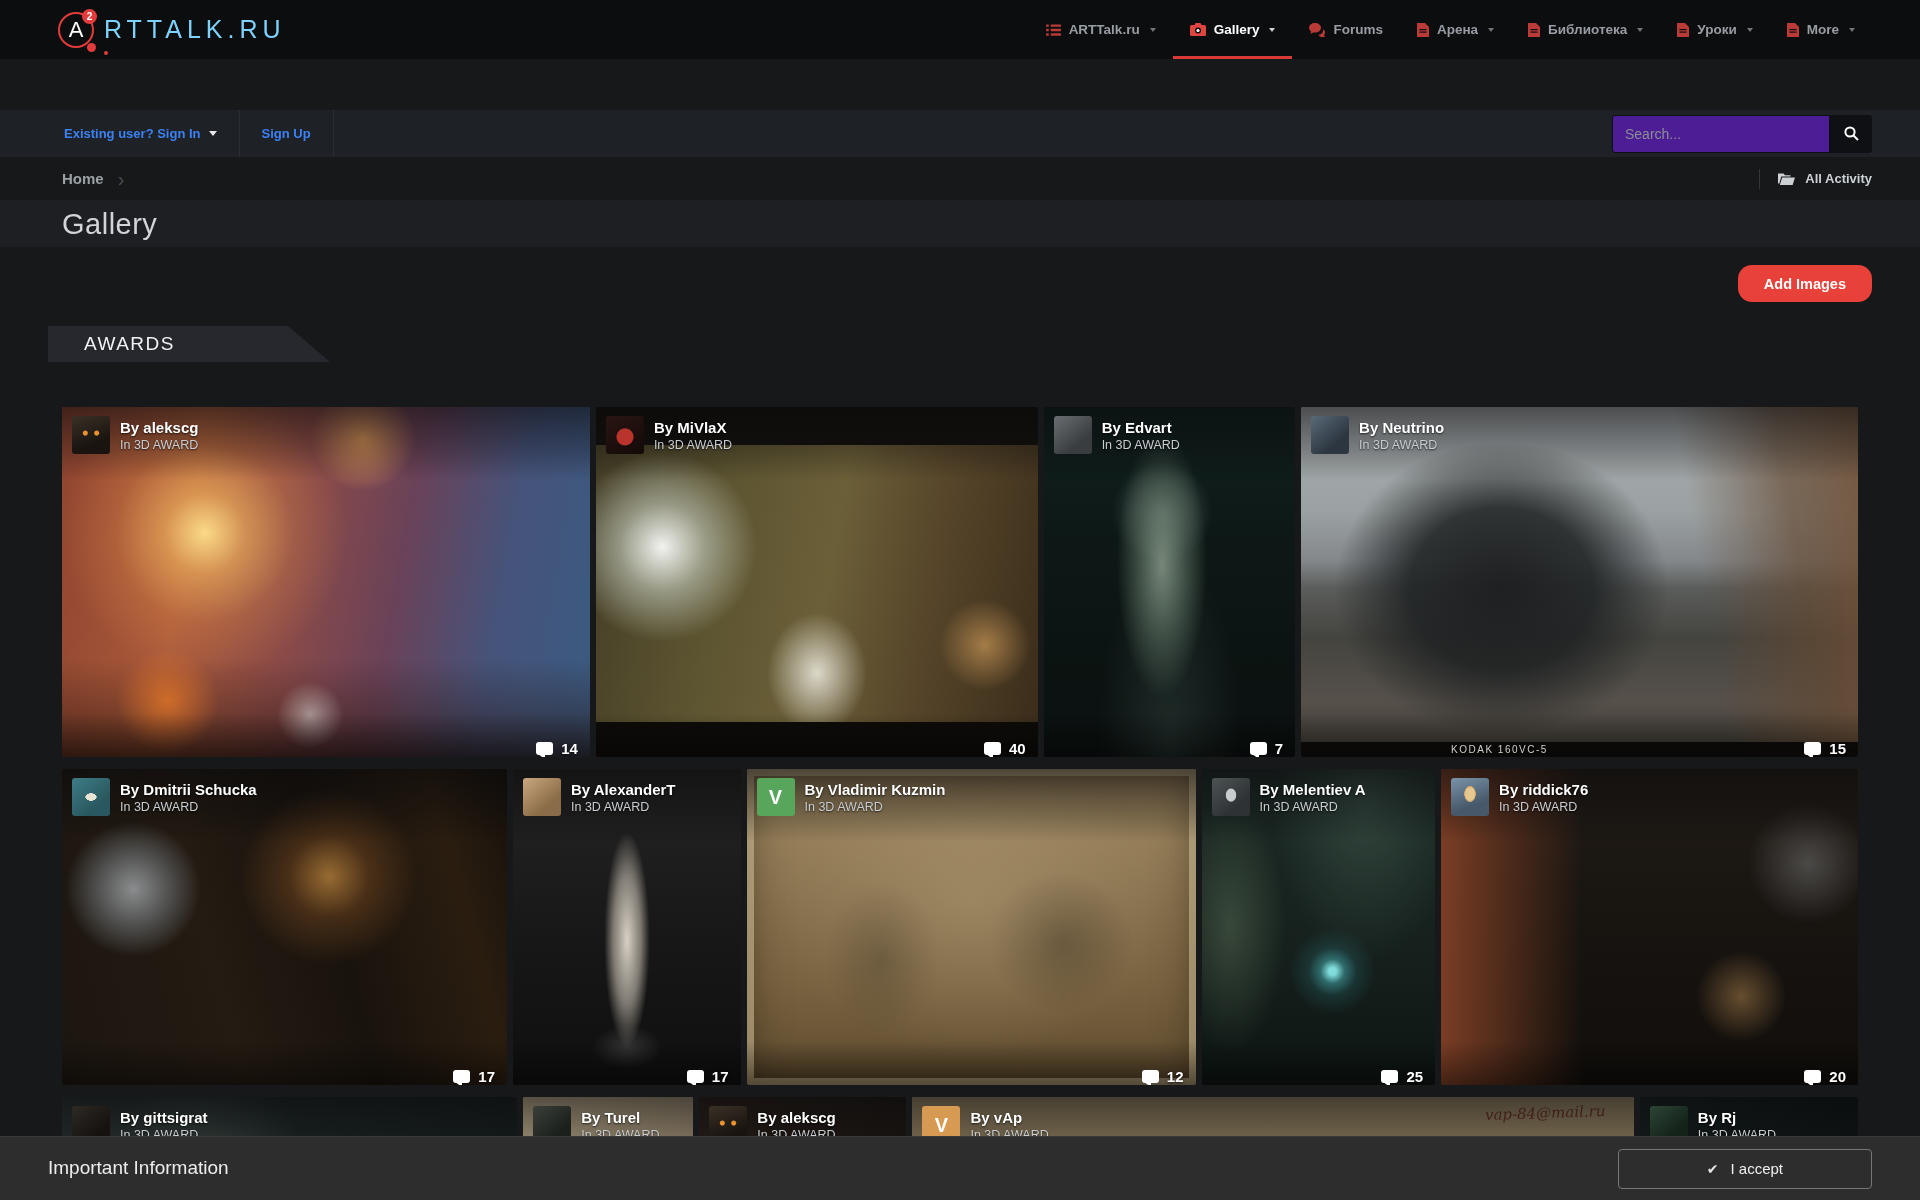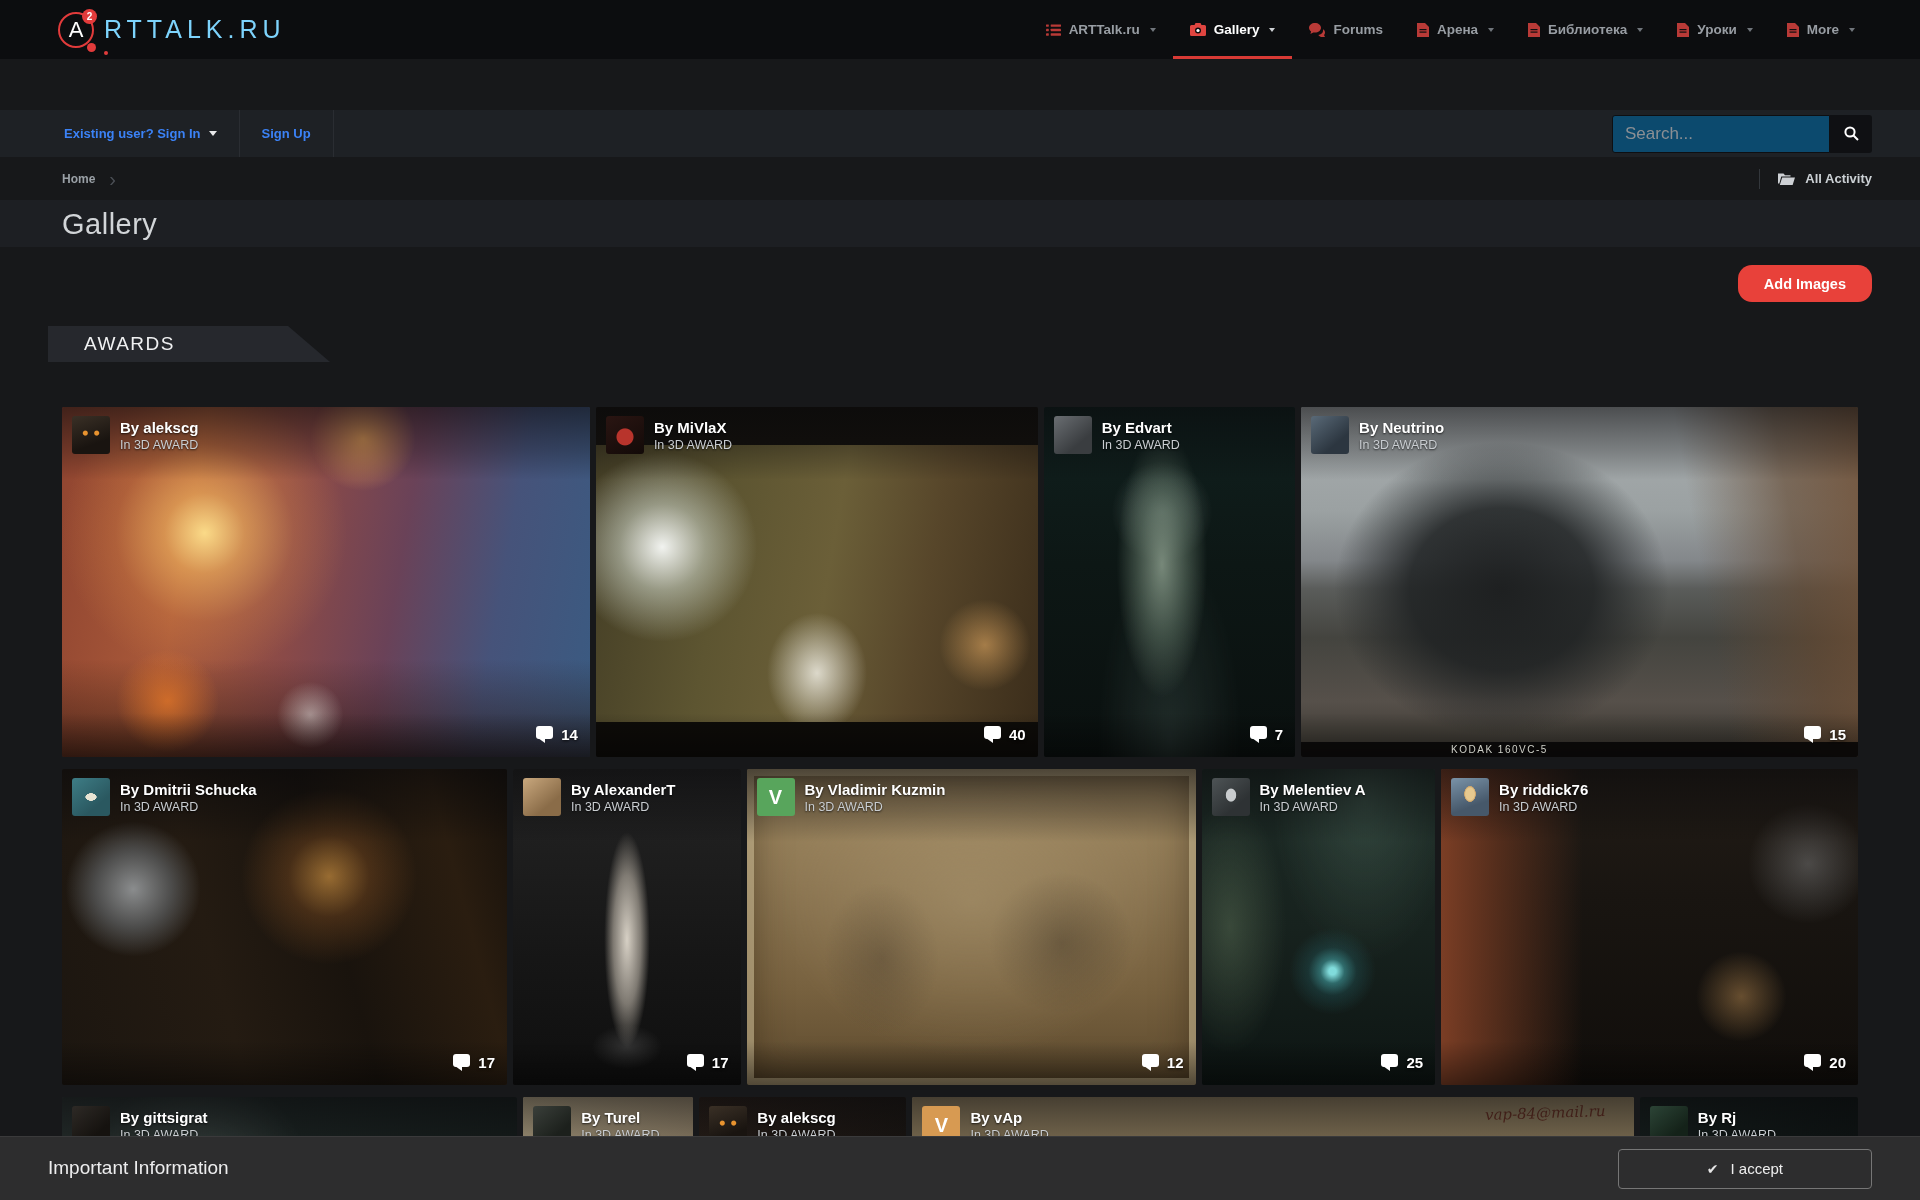--- a/index.html
+++ b/index.html
@@ -47,33 +47,33 @@
   
   .user-bar { margin-top:51px; height:47px; background:#1e2125; display:flex; align-items:center; padding:0 48px; }
   .ub-item {
     height:47px; display:flex; align-items:center; gap:8px; padding:0 22px;
     border-right:1px solid #2a2d32; color:#3b82f6; font-size:13px; font-weight:700; cursor:pointer; white-space:nowrap;
   }
   .ub-item:first-child { padding-left:16px; }
   .ub-caret { width:0; height:0; border-left:4px solid transparent; border-right:4px solid transparent; border-top:5px solid #e8e9ea; }
   .search-wrap { margin-left:auto; display:flex; height:38px; }
   .search-input {
-    width:218px; height:38px; background:#0c4a6e; border:1px solid #0e0f12;
-    border-radius:3px 0 0 3px; color:#c4c7cb; font-size:17px; padding:0 12px; outline:none;
+    width:218px; height:38px; background:#4c1d95; border:1px solid #0e0f12;
+    border-radius:3px 0 0 3px; color:#c4c7cb; font-size:14px; padding:0 12px; outline:none;
     font-family:"Liberation Sans", sans-serif;
   }
   .search-input::placeholder { color:#8b8f94; }
   .search-btn {
     width:42px; height:38px; background:#0f1013; border:none; border-radius:0 3px 3px 0;
     display:flex; align-items:center; justify-content:center; cursor:pointer;
   }
 
   
   .crumb-row { height:43px; display:flex; align-items:center; padding:0 48px 0 62px; }
-  .crumb-home { color:#9aa0a6; font-size:12px; font-weight:700; cursor:pointer; }
+  .crumb-home { color:#9aa0a6; font-size:15px; font-weight:700; cursor:pointer; }
   .crumb-chev { color:#4b4f55; font-size:20px; margin-left:14px; line-height:1; }
   .activity { margin-left:auto; display:flex; align-items:center; gap:10px; cursor:pointer; }
   .activity-divider { width:1px; height:20px; background:#33373c; margin-right:8px; }
   .activity-label { color:#cbd0d4; font-size:13px; font-weight:700; }
 
   
   .title-panel { background:#1d1f23; height:47px; padding:8px 62px 0; }
   .page-title { color:#d2d5d8; font-size:29px; font-weight:300; letter-spacing:.5px; }
 
   
@@ -102,21 +102,21 @@
   .card-head {
     position:absolute; top:0; left:0; right:0; z-index:2;
     display:flex; gap:10px; padding:9px 10px 26px;
     background:linear-gradient(180deg, rgba(8,8,10,.58), rgba(8,8,10,.26) 60%, transparent);
   }
   .avatar { width:38px; height:38px; border-radius:3px; flex:none; display:flex; align-items:center; justify-content:center;
     color:#fff; font-size:20px; font-weight:700; overflow:hidden; }
   .meta { display:flex; flex-direction:column; justify-content:center; gap:2px; }
   .author { color:#fff; font-size:15px; font-weight:600; text-shadow:0 1px 2px rgba(0,0,0,.7); }
   .cat { color:#c9cdd1; font-size:12.5px; text-shadow:0 1px 2px rgba(0,0,0,.7); }
-  .count { position:absolute; right:12px; bottom:14px; z-index:3; display:flex; align-items:flex-start;
+  .count { position:absolute; right:12px; bottom:0; z-index:3; display:flex; align-items:center;
     color:#fff; font-size:15px; font-weight:700; text-shadow:0 1px 3px rgba(0,0,0,.8); }
   .bubble { width:17px; height:13px; border-radius:3px; background:#fff; position:relative; display:inline-block; margin-right:8px; }
   .bubble::after { content:""; position:absolute; bottom:-4px; left:2px; width:0; height:0;
     border-right:7px solid #fff; border-bottom:5px solid transparent; }
 
   .film-strip { position:absolute; left:0; right:0; bottom:0; height:15px; background:rgba(8,7,6,.92);
     color:#cfd0c8; font-size:10px; letter-spacing:1.5px; line-height:15px; padding-left:150px; z-index:1; }
   .handwriting { position:absolute; top:7px; right:28px; z-index:1;
     font-family:"DejaVu Serif", serif; font-style:italic; font-size:15px; color:#6e3224; transform:rotate(-2deg); }
 

